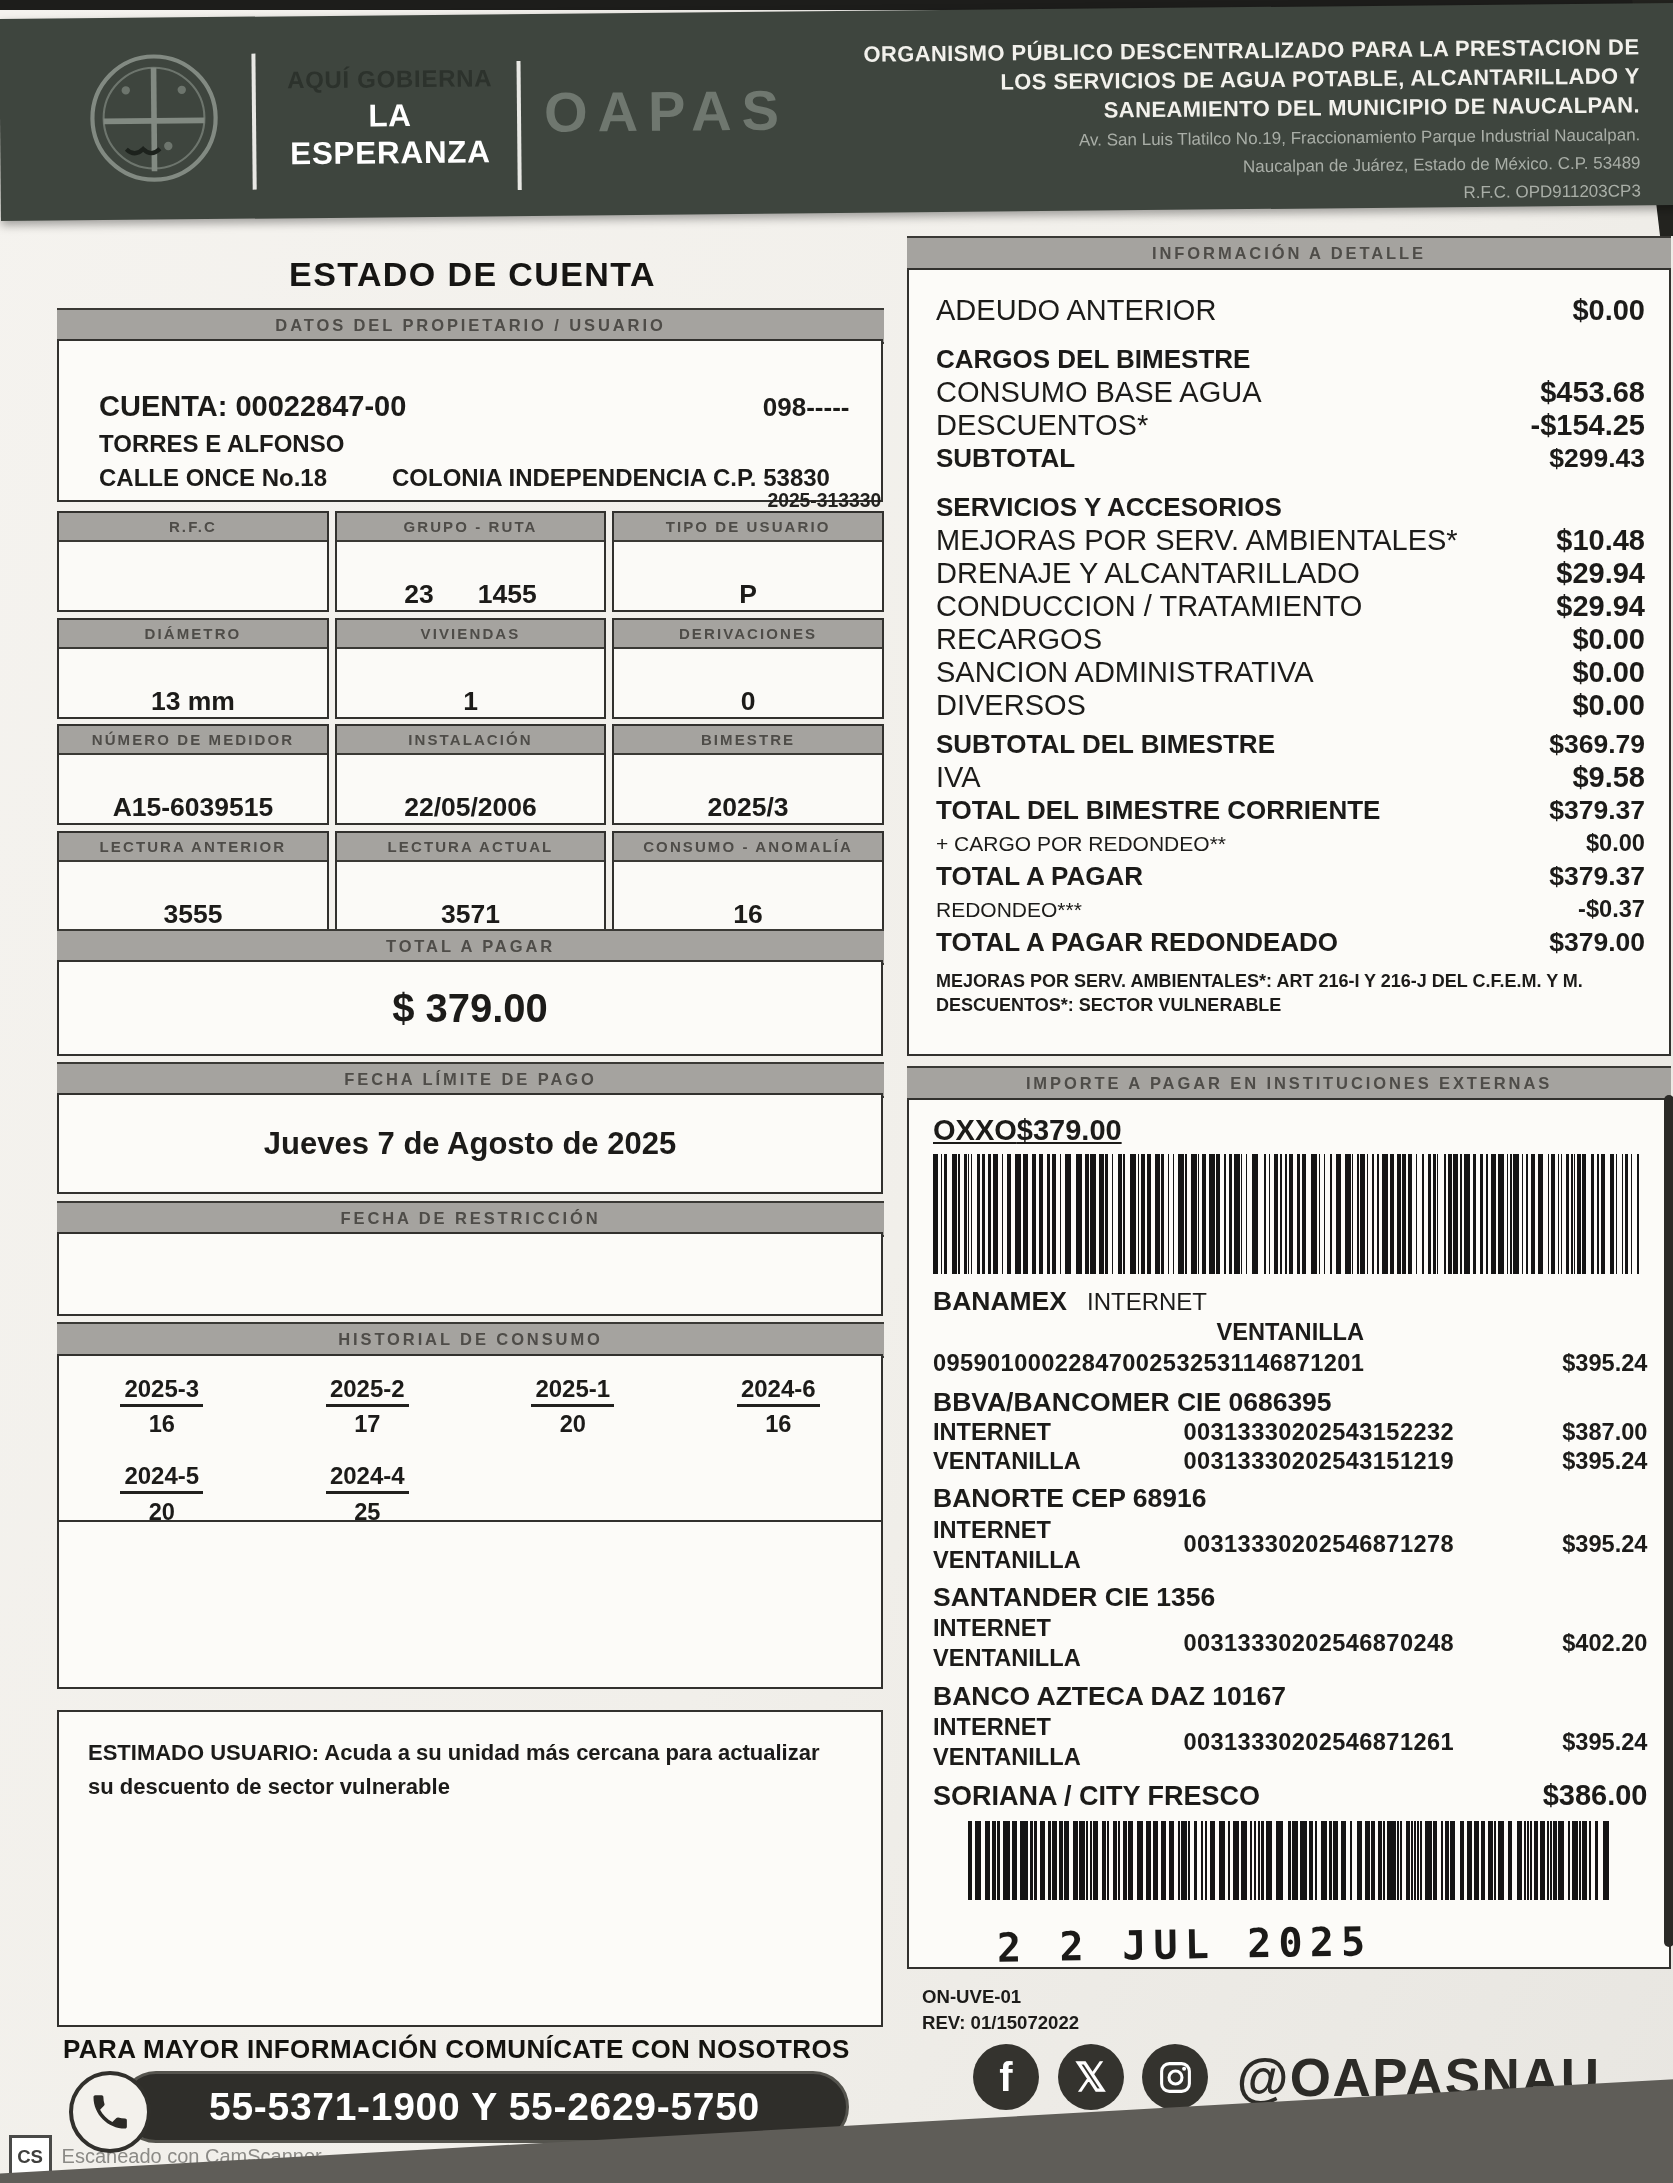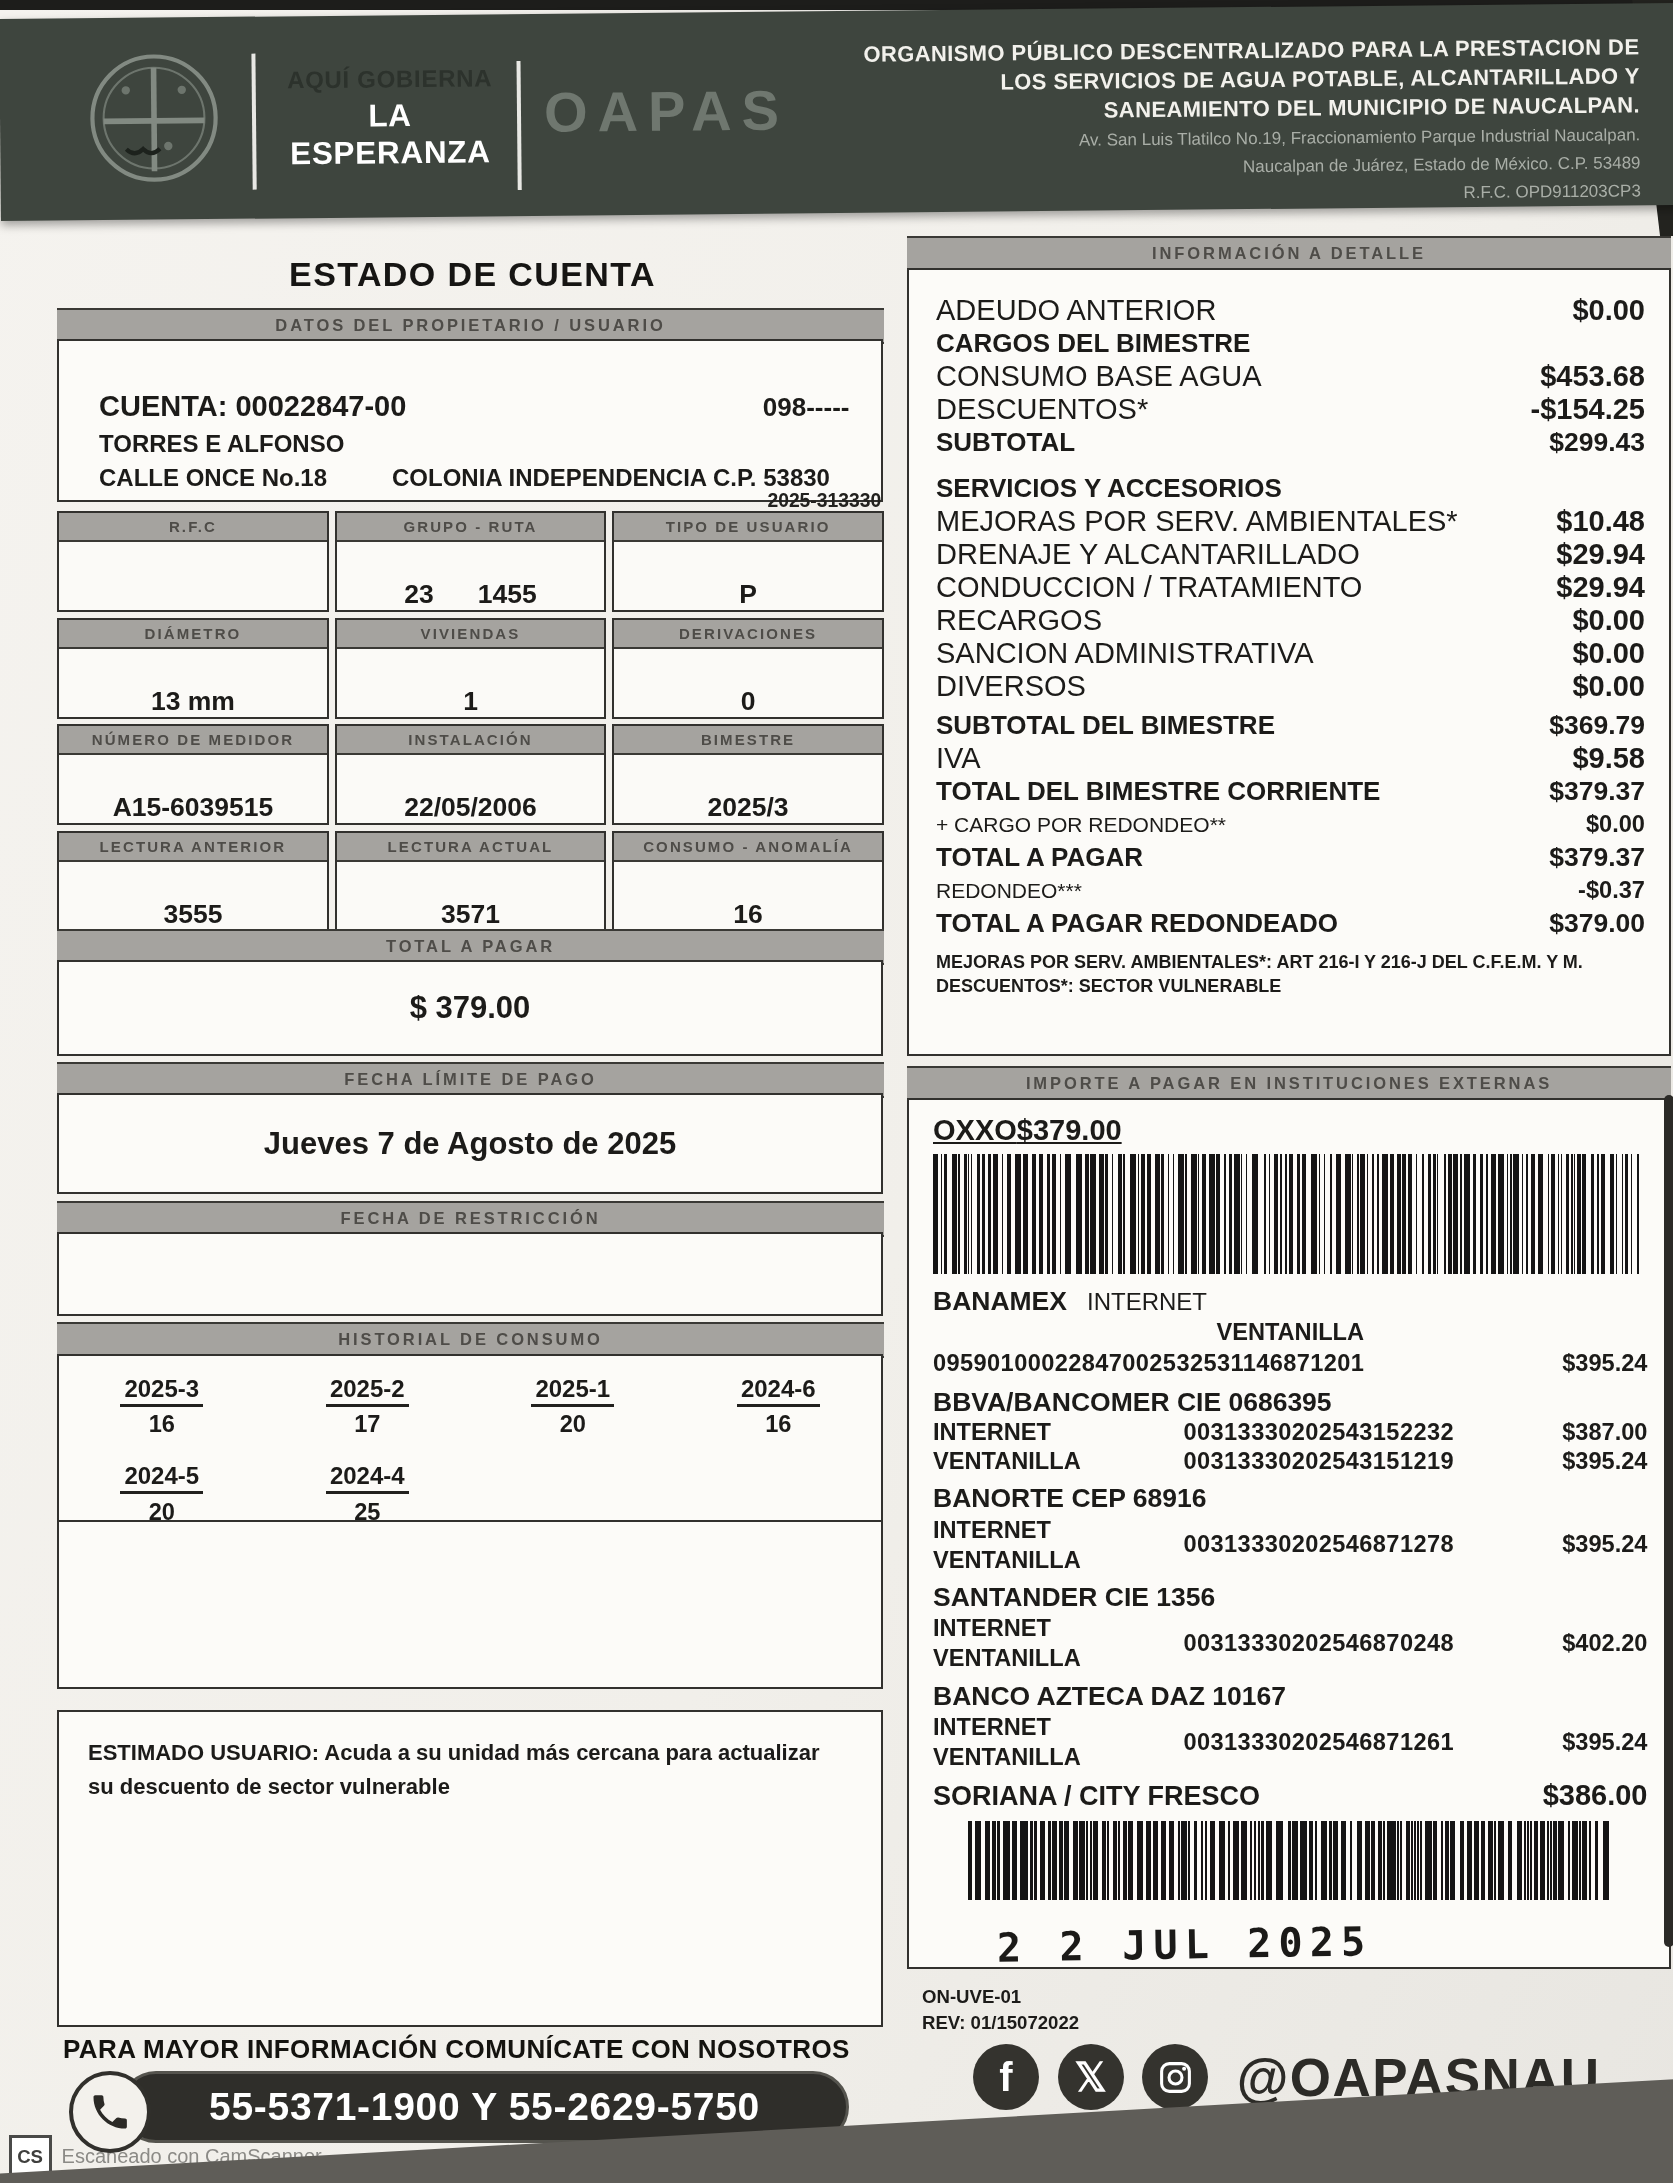--- a/index.html
+++ b/index.html
@@ -38,21 +38,21 @@
   .ownerbox .oname{font-size:24px;font-weight:bold;padding:7.2px 0 0 40px;}
   .ownerbox .row3{display:flex;gap:65px;font-size:24px;font-weight:bold;padding:5.7px 0 0 40px;}
 
   .lgrid{position:absolute;left:57px;top:511px;width:827px;display:grid;grid-template-columns:1fr 1fr 1fr;gap:5.7px 5.7px;}
   .docnum{position:absolute;top:-21.5px;right:2.9px;font-size:19.3px;font-weight:bold;color:#22211e;}
   .cell{border:2.1px solid #32312e;background:#fbfaf7;height:97px;display:flex;flex-direction:column;}
   .chead{height:27px;flex:none;background:#a5a39f;border-bottom:2.1px solid #3a3935;display:flex;align-items:center;justify-content:center;font-size:15px;letter-spacing:2.1px;color:#4e4c48;font-weight:bold;}
   .cval{flex:1;display:flex;align-items:flex-end;justify-content:center;font-size:26.5px;font-weight:bold;white-space:pre;padding-bottom:0px;}
 
   .bar-total{position:absolute;left:57px;top:929px;width:827px;}
-  .totalbox{position:absolute;left:57px;top:960px;width:822px;height:92px;display:flex;align-items:center;justify-content:center;font-size:31px;font-weight:bold;}
+  .totalbox{position:absolute;left:57px;top:960px;width:822px;height:92px;display:flex;align-items:center;justify-content:center;font-size:40px;font-weight:bold;}
   .bar-due{position:absolute;left:57px;top:1062px;width:827px;}
   .duebox{position:absolute;left:57px;top:1093px;width:822px;height:97px;display:flex;align-items:center;justify-content:center;font-size:31px;font-weight:bold;}
   .bar-restr{position:absolute;left:57px;top:1201px;width:827px;}
   .restrbox{position:absolute;left:57px;top:1232px;width:822px;height:80px;}
   .bar-hist{position:absolute;left:57px;top:1322px;width:827px;}
   .histbox{position:absolute;left:57px;top:1354px;width:822px;height:153px;padding-top:18.6px;display:grid;grid-template-columns:repeat(4,1fr);row-gap:21.5px;}
   .hitem{text-align:center;}
   .hitem .per{display:inline-block;font-size:24px;font-weight:bold;border-bottom:3.6px solid #22211e;padding:0 4.3px 1.4px 4.3px;}
   .hitem .val{font-size:23.6px;font-weight:bold;margin-top:4.3px;}
 
@@ -67,21 +67,21 @@
   .cambox{position:absolute;left:8.6px;top:2135px;display:flex;align-items:center;gap:10px;}
   .csbadge{width:37px;height:37px;border:3.6px solid #4a4a48;color:#3f3f3d;display:flex;align-items:center;justify-content:center;font-weight:bold;font-size:18.6px;background:#fff;}
   .cstext{font-size:20px;color:#8b8a86;}
 
   
   .bar-info{position:absolute;left:907px;top:236px;width:764px;}
   .detailbox{position:absolute;left:907px;top:268px;width:760px;height:784px;padding:0;border:2.1px solid #32312e;background:#fcfbf8;}
   .dwrap{padding:24px 24px 0 27px;}
   .drow{display:flex;justify-content:space-between;align-items:baseline;font-size:29px;line-height:33px;}
   .drow .amt{font-weight:600;}
-  .drow.sect{font-weight:bold;font-size:26px;}
+  .drow.sect{font-weight:bold;font-size:26px;margin-top:16px;}
   .drow.boldrow{font-weight:bold;font-size:26px;}
   .drow.boldrow .amt{font-weight:bold;font-size:26.5px;}
   .drow.smallrow{font-size:21px;}
   .drow.smallrow .amt{font-size:23.6px;}
   .gap18{margin-top:13px;}
   .gap8{margin-top:5.7px;}
   .fnr{text-align:right;font-size:17px;font-weight:bold;line-height:21px;margin-top:10px;}
   .fnl{font-size:18px;font-weight:bold;line-height:23.6px;margin-top:11.4px;}
 
   .bar-importe{position:absolute;left:907px;top:1066px;width:764px;}

